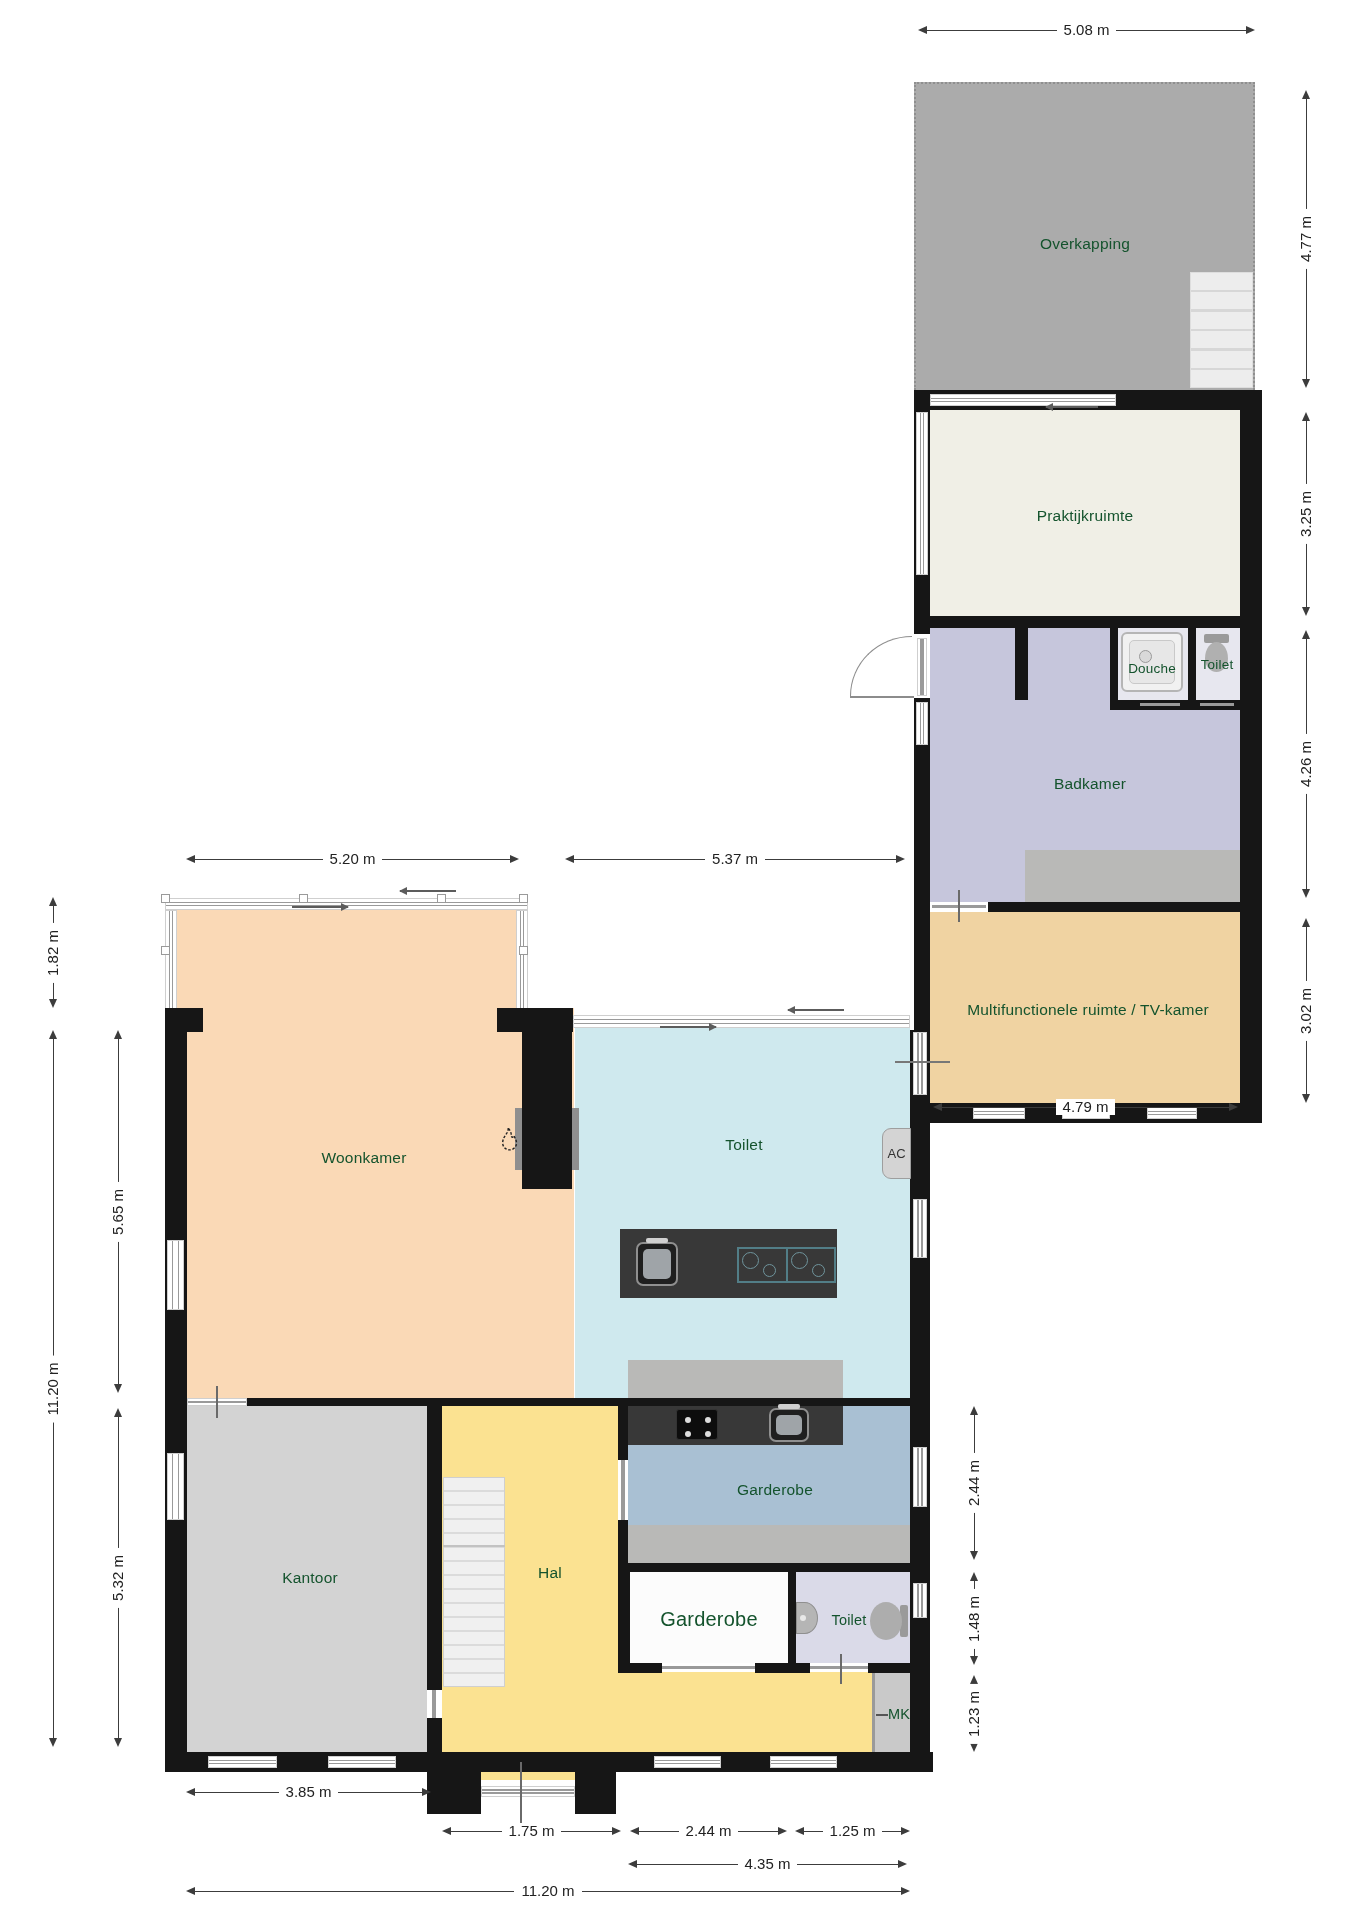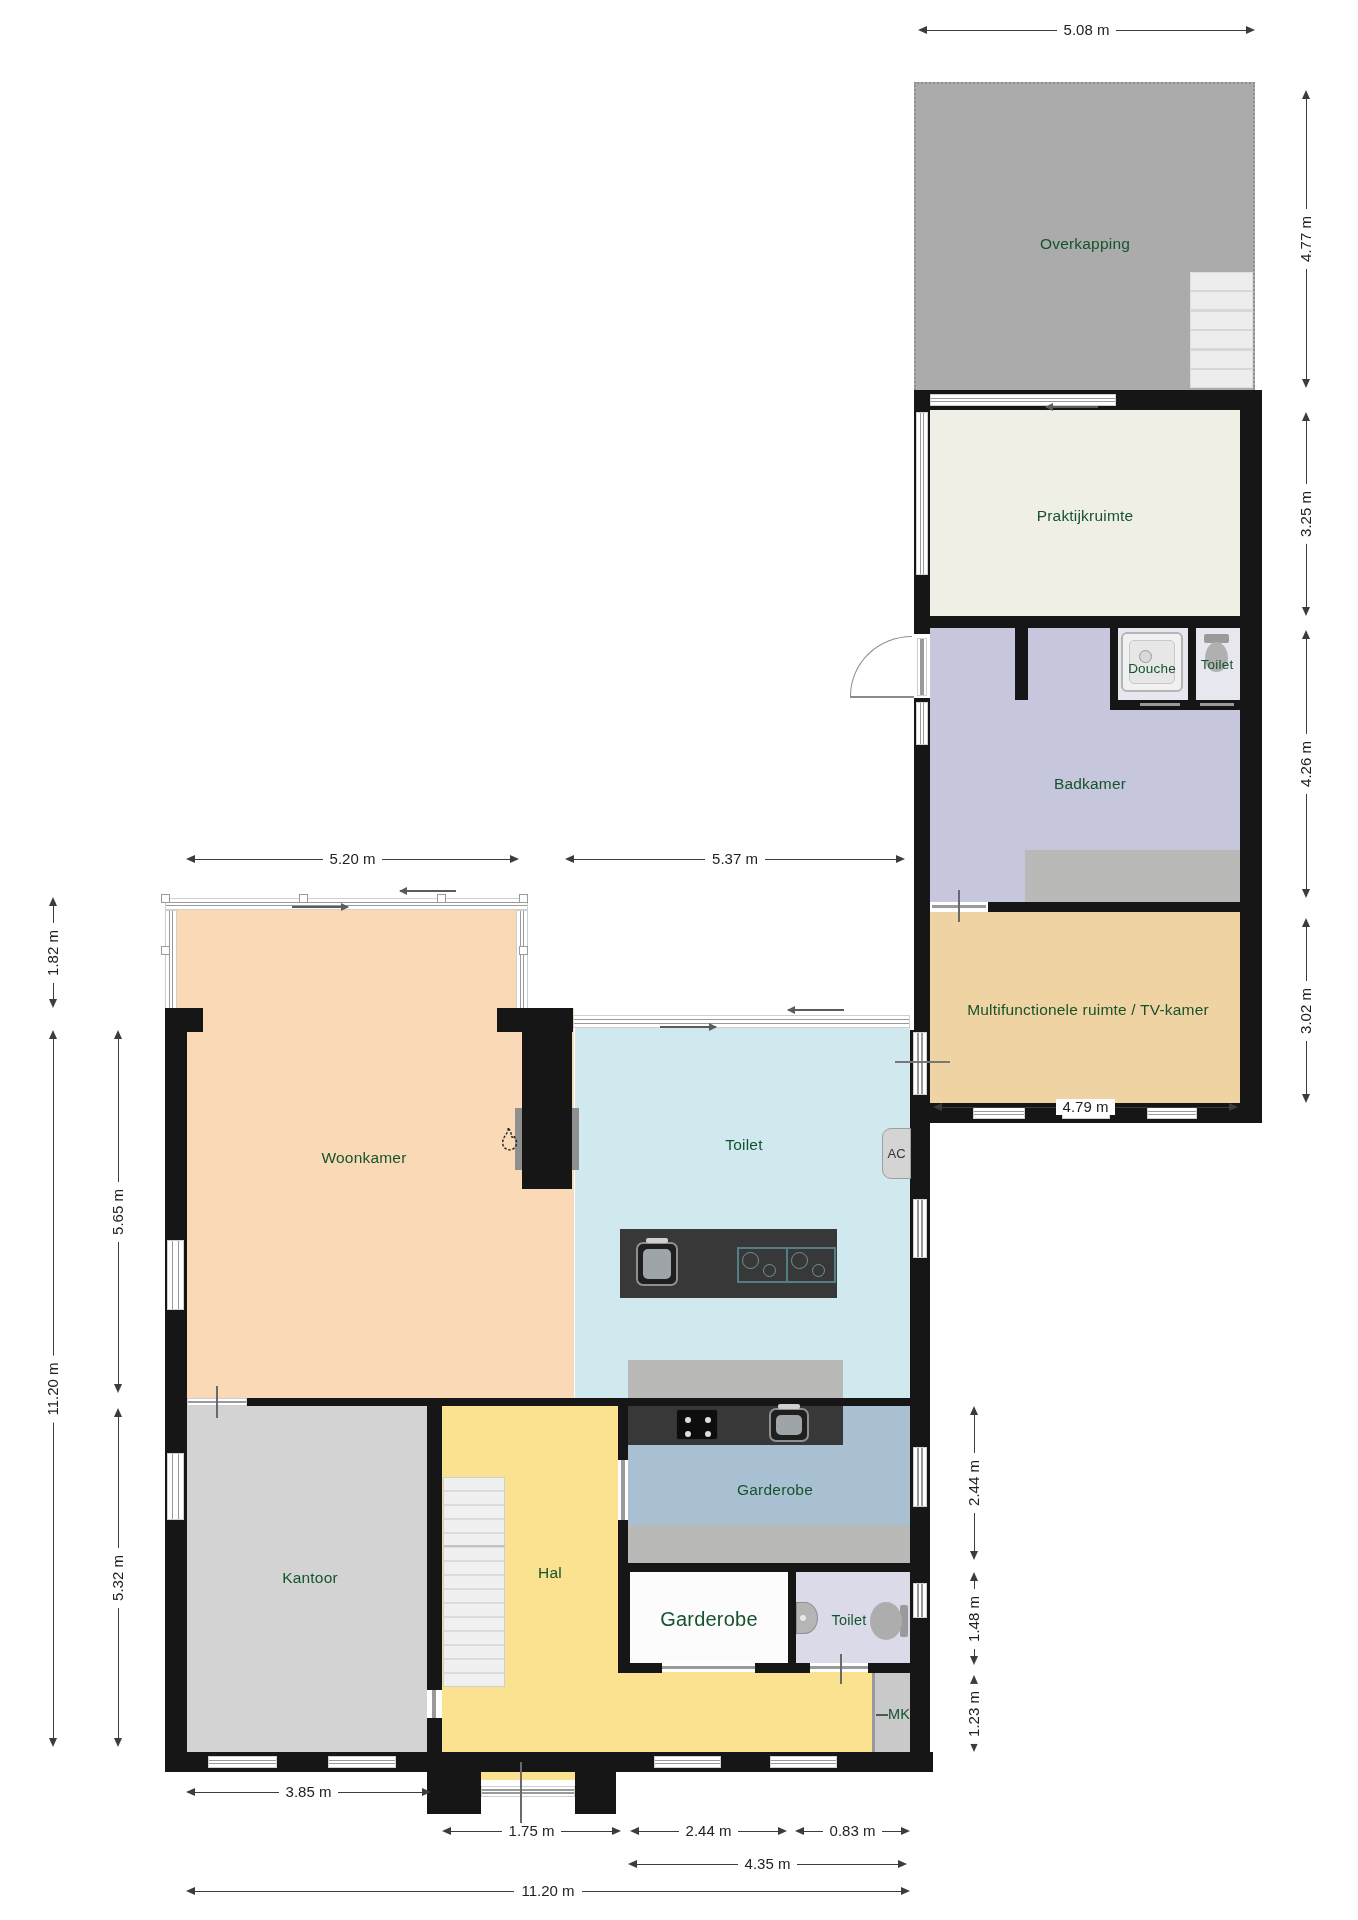--- a/index.html
+++ b/index.html
@@ -302,21 +302,21 @@
   <div class="dimh" style="left:442px;top:1823px;width:179px">
       <span class="ln"></span>
       <span class="dl">1.75 m</span>
     </div>
   <div class="dimh" style="left:630px;top:1823px;width:157px">
       <span class="ln"></span>
       <span class="dl">2.44 m</span>
     </div>
   <div class="dimh" style="left:795px;top:1823px;width:115px">
       <span class="ln"></span>
-      <span class="dl">0.83 m</span>
+      <span class="dl">1.25 m</span>
     </div>
   <div class="dimh" style="left:628px;top:1856px;width:279px">
       <span class="ln"></span>
       <span class="dl">4.35 m</span>
     </div>
   <div class="dimh" style="left:186px;top:1883px;width:724px">
       <span class="ln"></span>
       <span class="dl">11.20 m</span>
     </div>
 

